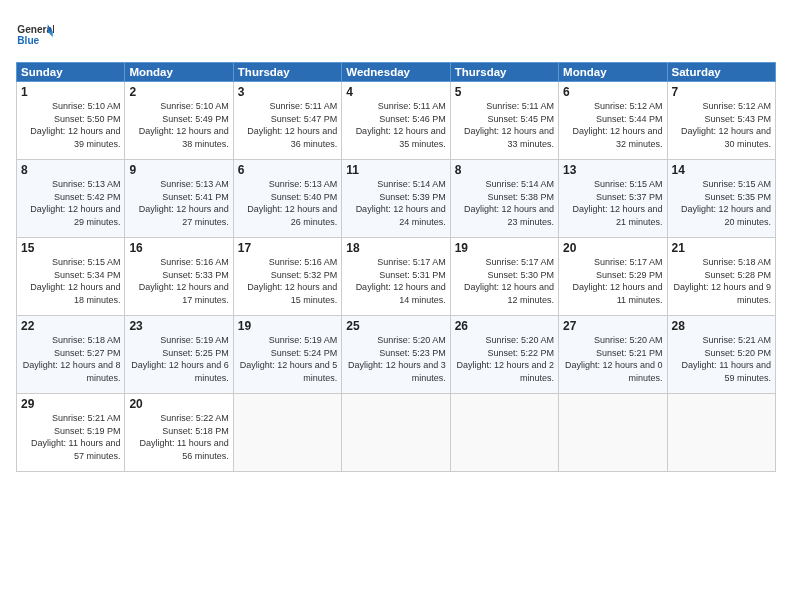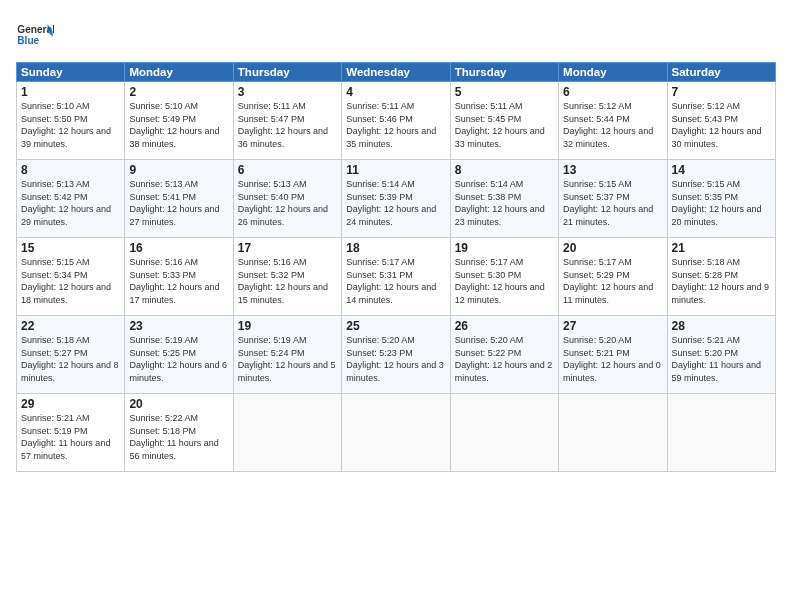--- a/index.html
+++ b/index.html
@@ -64,20 +64,21 @@
       font-size: 12px;
       font-weight: bold;
       color: #222;
       display: block;
       margin-bottom: 1px;
     }
     .day-info {
       font-size: 9px;
       color: #333;
       line-height: 1.4;
+      text-align: right;
     }
     .empty-cell {
       background: #f9f9f9 !important;
     }
     .logo-wrapper {
       display: flex;
       align-items: center;
       gap: 4px;
     }
     .logo-svg { width: 38px; height: 38px; }

